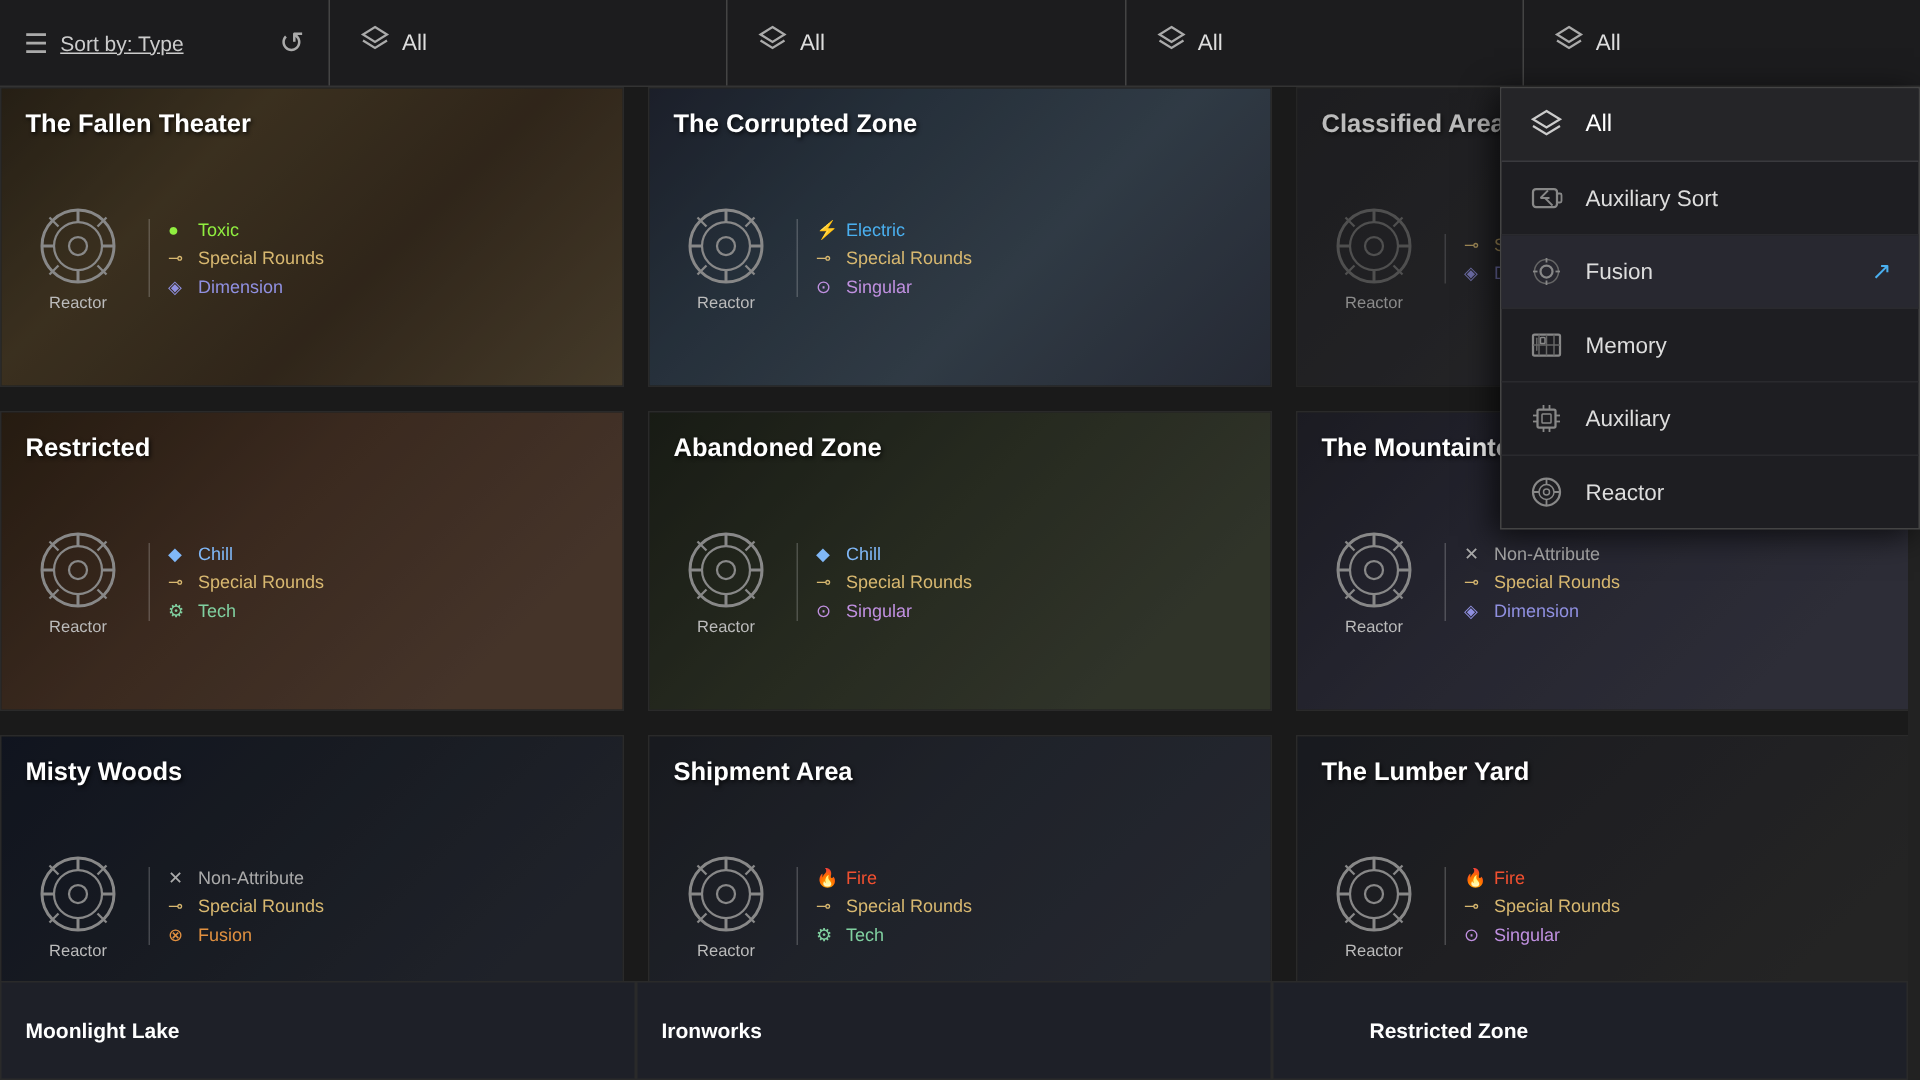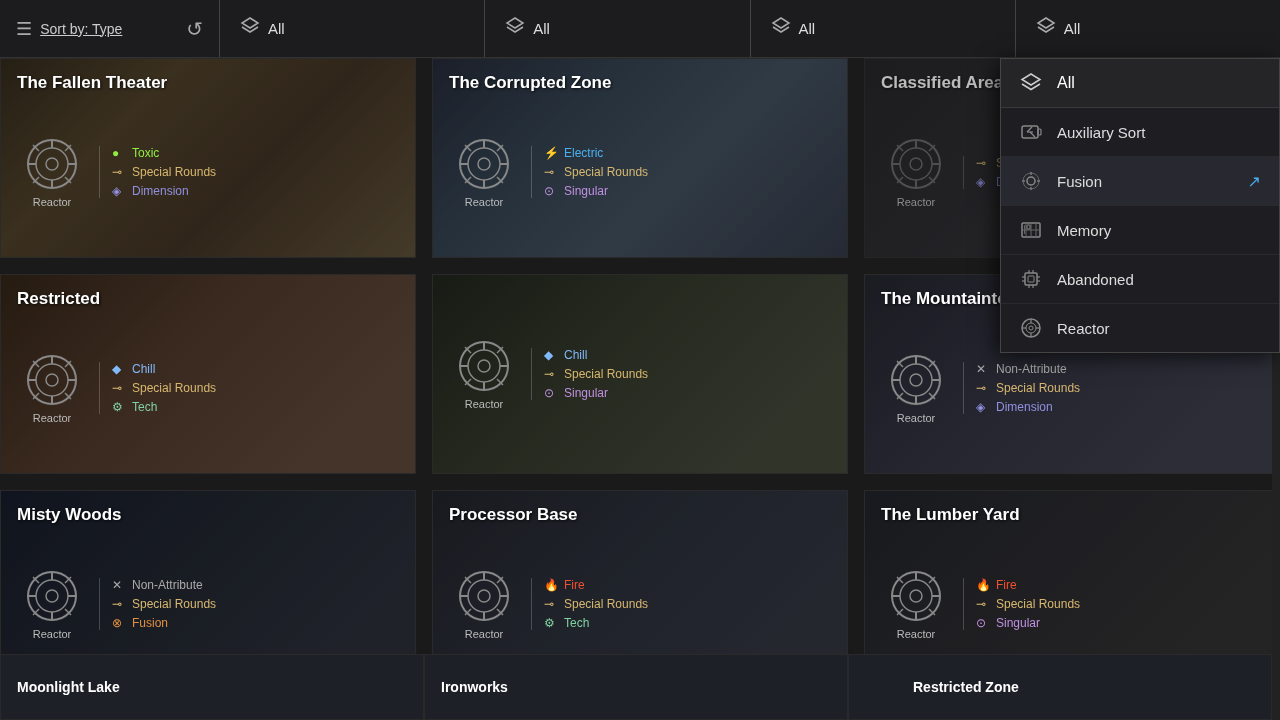--- a/index.html
+++ b/index.html
@@ -477,20 +477,21 @@
           </div>
         </div>
       </div>
     </div>
   </div>
 
   <div class="map-card">
     <div class="map-bg bg-abandoned-zone"></div>
     <div class="map-overlay"></div>
     <div class="map-content">
+      <div class="map-title">Abandoned Zone</div>
       <div class="map-body">
         <div class="reactor-container">
           <svg class="reactor-svg" viewBox="0 0 56 56">
             <circle cx="28" cy="28" r="24" stroke="#888" stroke-width="2" fill="none"></circle>
             <circle cx="28" cy="28" r="16" stroke="#888" stroke-width="1.5" fill="none"></circle>
             <circle cx="28" cy="28" r="6" stroke="#888" stroke-width="1.5" fill="none"></circle>
             <line x1="28" y1="4" x2="28" y2="12" stroke="#888" stroke-width="2"></line>
             <line x1="28" y1="44" x2="28" y2="52" stroke="#888" stroke-width="2"></line>
             <line x1="4" y1="28" x2="12" y2="28" stroke="#888" stroke-width="2"></line>
             <line x1="44" y1="28" x2="52" y2="28" stroke="#888" stroke-width="2"></line>
@@ -596,21 +597,21 @@
           </div>
         </div>
       </div>
     </div>
   </div>
 
   <div class="map-card">
     <div class="map-bg bg-shipment-base"></div>
     <div class="map-overlay"></div>
     <div class="map-content">
-      <div class="map-title">Processor Base</div>
+      <div class="map-title">Shipment Area</div>
       <div class="map-body">
         <div class="reactor-container">
           <svg class="reactor-svg" viewBox="0 0 56 56">
             <circle cx="28" cy="28" r="24" stroke="#888" stroke-width="2" fill="none"></circle>
             <circle cx="28" cy="28" r="16" stroke="#888" stroke-width="1.5" fill="none"></circle>
             <circle cx="28" cy="28" r="6" stroke="#888" stroke-width="1.5" fill="none"></circle>
             <line x1="28" y1="4" x2="28" y2="12" stroke="#888" stroke-width="2"></line>
             <line x1="28" y1="44" x2="28" y2="52" stroke="#888" stroke-width="2"></line>
             <line x1="4" y1="28" x2="12" y2="28" stroke="#888" stroke-width="2"></line>
             <line x1="44" y1="28" x2="52" y2="28" stroke="#888" stroke-width="2"></line>
@@ -756,21 +757,21 @@
         <line x1="9" y1="2" x2="9" y2="5" stroke="#888" stroke-width="1.2"></line>
         <line x1="13" y1="2" x2="13" y2="5" stroke="#888" stroke-width="1.2"></line>
         <line x1="9" y1="17" x2="9" y2="20" stroke="#888" stroke-width="1.2"></line>
         <line x1="13" y1="17" x2="13" y2="20" stroke="#888" stroke-width="1.2"></line>
         <line x1="2" y1="9" x2="5" y2="9" stroke="#888" stroke-width="1.2"></line>
         <line x1="2" y1="13" x2="5" y2="13" stroke="#888" stroke-width="1.2"></line>
         <line x1="17" y1="9" x2="20" y2="9" stroke="#888" stroke-width="1.2"></line>
         <line x1="17" y1="13" x2="20" y2="13" stroke="#888" stroke-width="1.2"></line>
       </svg>
     </div>
-    <span class="dropdown-item-label">Abandoned</span>
+    <span class="dropdown-item-label">Auxiliary</span>
   </div>
   <div class="dropdown-item">
     <div class="dropdown-item-icon">
       <svg width="22" height="22" viewBox="0 0 22 22" fill="none">
         <circle cx="11" cy="11" r="9" stroke="#888" stroke-width="1.5" fill="none"></circle>
         <circle cx="11" cy="11" r="5" stroke="#888" stroke-width="1" fill="none"></circle>
         <circle cx="11" cy="11" r="2" stroke="#888" stroke-width="1" fill="none"></circle>
         <line x1="11" y1="2" x2="11" y2="6" stroke="#888" stroke-width="1.2"></line>
         <line x1="11" y1="16" x2="11" y2="20" stroke="#888" stroke-width="1.2"></line>
         <line x1="2" y1="11" x2="6" y2="11" stroke="#888" stroke-width="1.2"></line>

